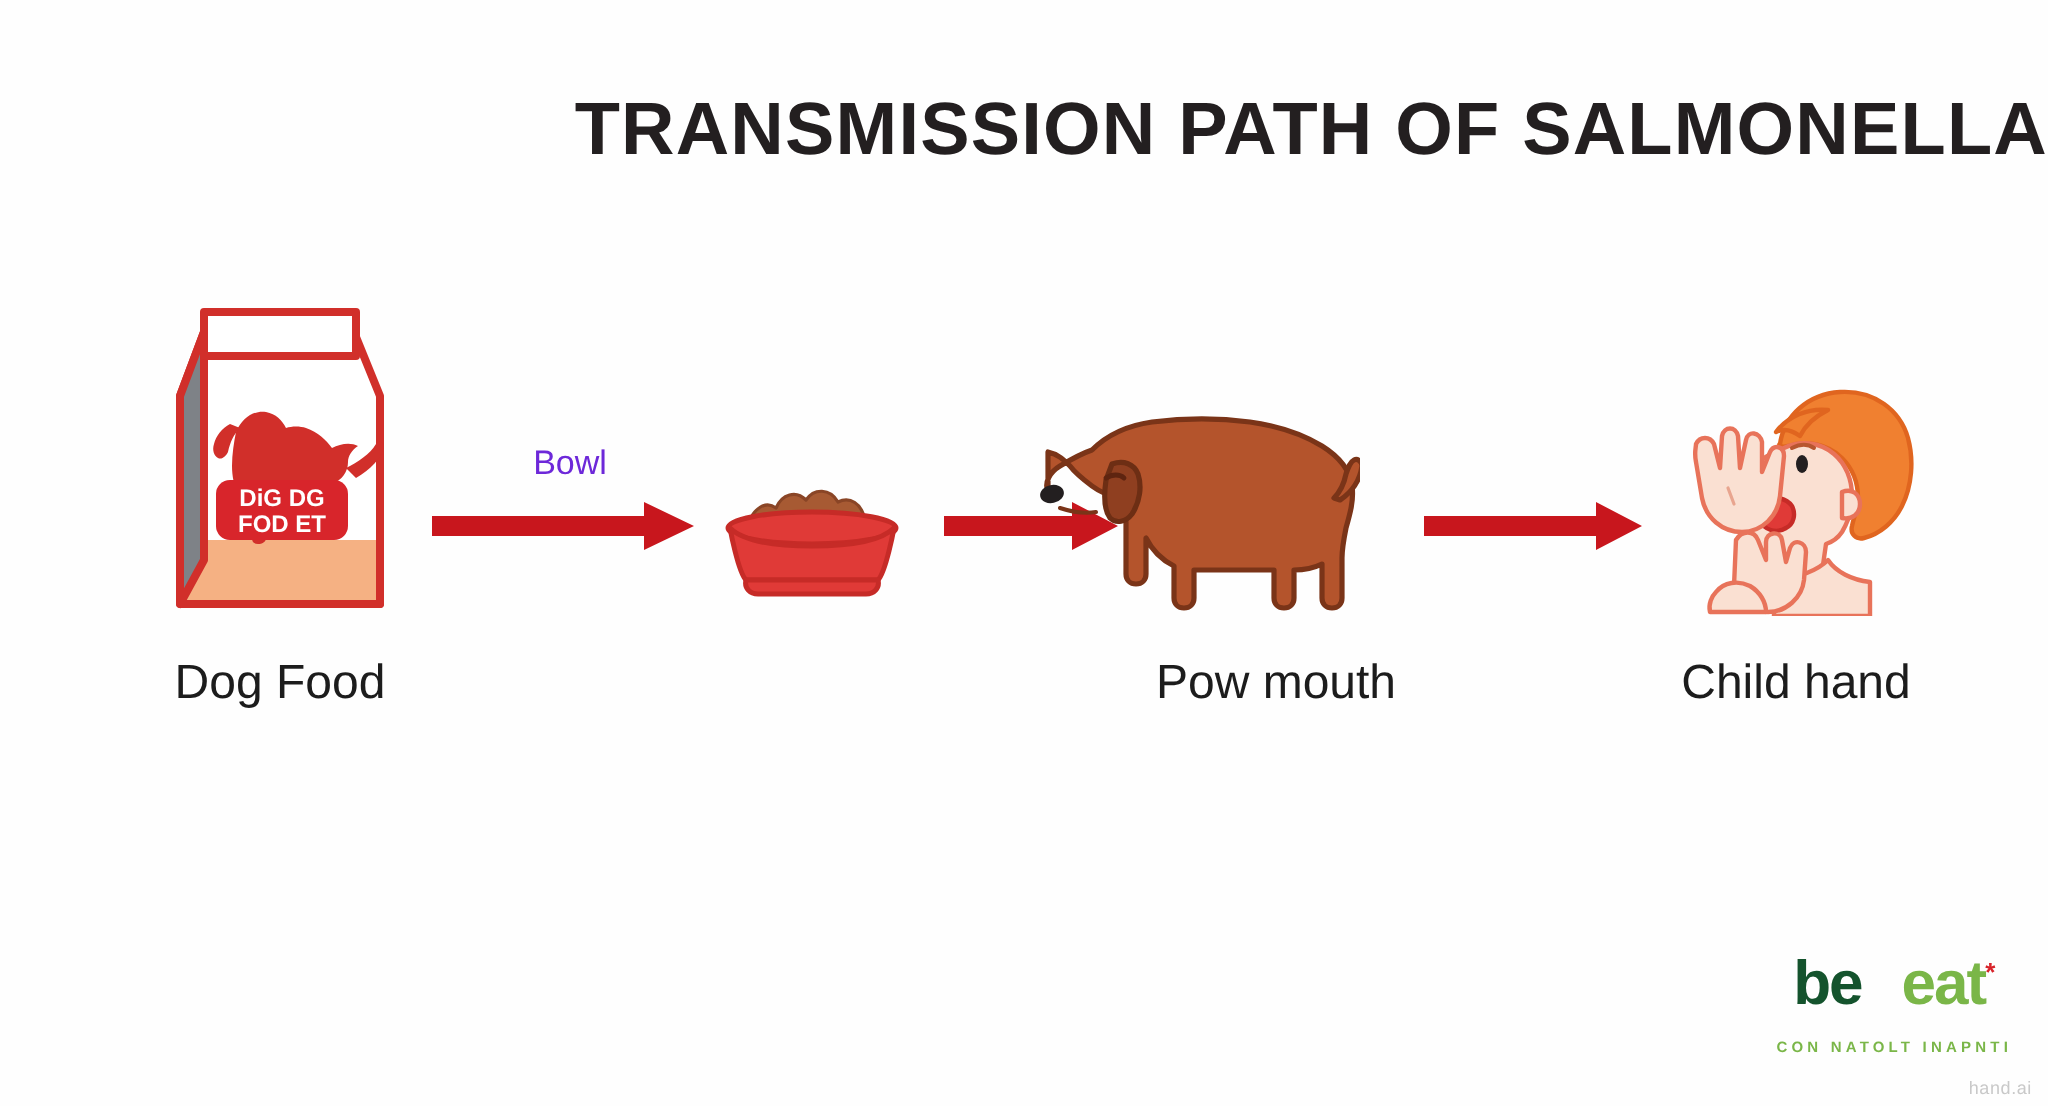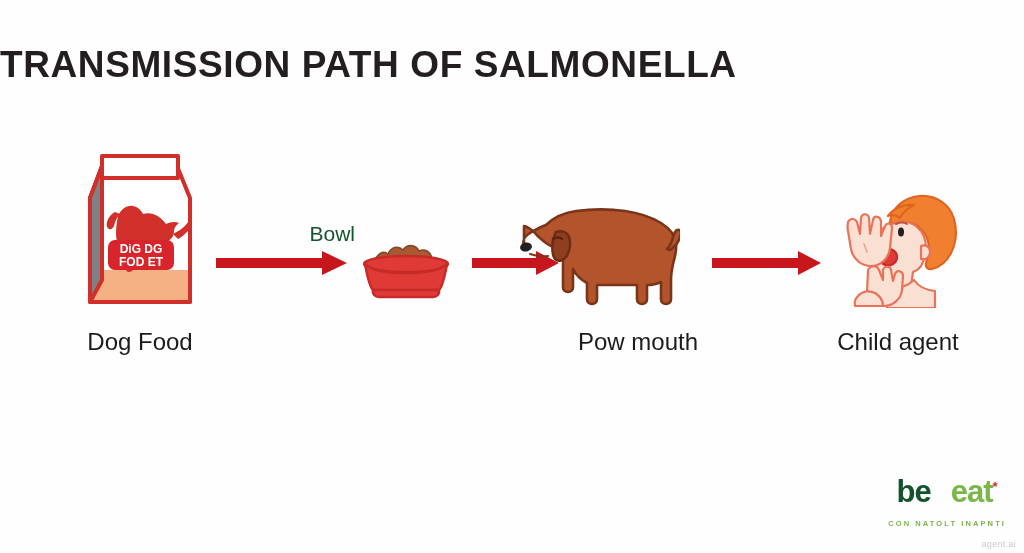--- a/index.html
+++ b/index.html
@@ -18,21 +18,21 @@
     background: #fefefe;
     overflow: hidden;
   }
 
   
   #title {
     position: absolute;
     left: 0;
     top: 44px;
     width: 1024px;
-    text-align: left;
+    text-align: right;
     font-size: 37px;
     font-weight: 700;
     letter-spacing: 0.6px;
     color: #231f20;
     font-family: "Liberation Sans", sans-serif;
   }
 
   
   .node {
     position: absolute;
@@ -46,23 +46,23 @@
     font-weight: 400;
     white-space: nowrap;
   }
 
   
   .arrow {
     position: absolute;
   }
   .arrow-label {
     position: absolute;
-    font-size: 21px;
-    color: #14532d;
-    text-align: right;
+    font-size: 17px;
+    color: #6d28d9;
+    text-align: center;
     white-space: nowrap;
   }
 
   
   #logo {
     position: absolute;
     right: 18px;
     bottom: 25px;
     text-align: center;
   }
@@ -247,24 +247,24 @@
         <path d="M40,82 c3,-5 9,-5 11,0 l4,10 l0,-9 c0,-5 7,-6 8,-1
                  l2,11 l2,-7 c2,-5 8,-3 8,2
                  l-1,14 c-1,9 -9,16 -18,16 c-8,0 -15,-5 -17,-13 z" fill="#fae0d2"></path>
 
         <path d="M30,108 c4,-5 11,-6 17,-3 c5,3 8,8 8,13 l-28,0 c-1,-4 1,-8 3,-10 z" fill="#fae0d2"></path>
       </g>
 
       <path d="M36,56 l3,8" fill="none" stroke="#e8a58f" stroke-width="1.6" stroke-linecap="round"></path>
     </svg>
   </div>
-  <div class="caption" style="left:798px; top:328px; width:200px;">Child agent</div>
+  <div class="caption" style="left:798px; top:328px; width:200px;">Child hand</div>
 
   <div id="logo">
     <div id="logo-word">
       <span id="logo-be">be</span><span id="logo-eat">eat</span><span id="logo-star">*</span>
     </div>
     <div id="logo-tag">CON NATOLT INAPNTI</div>
   </div>
 
-  <div id="watermark">agent.ai</div>
+  <div id="watermark">hand.ai</div>
 
 </div>
 
 </body></html>

